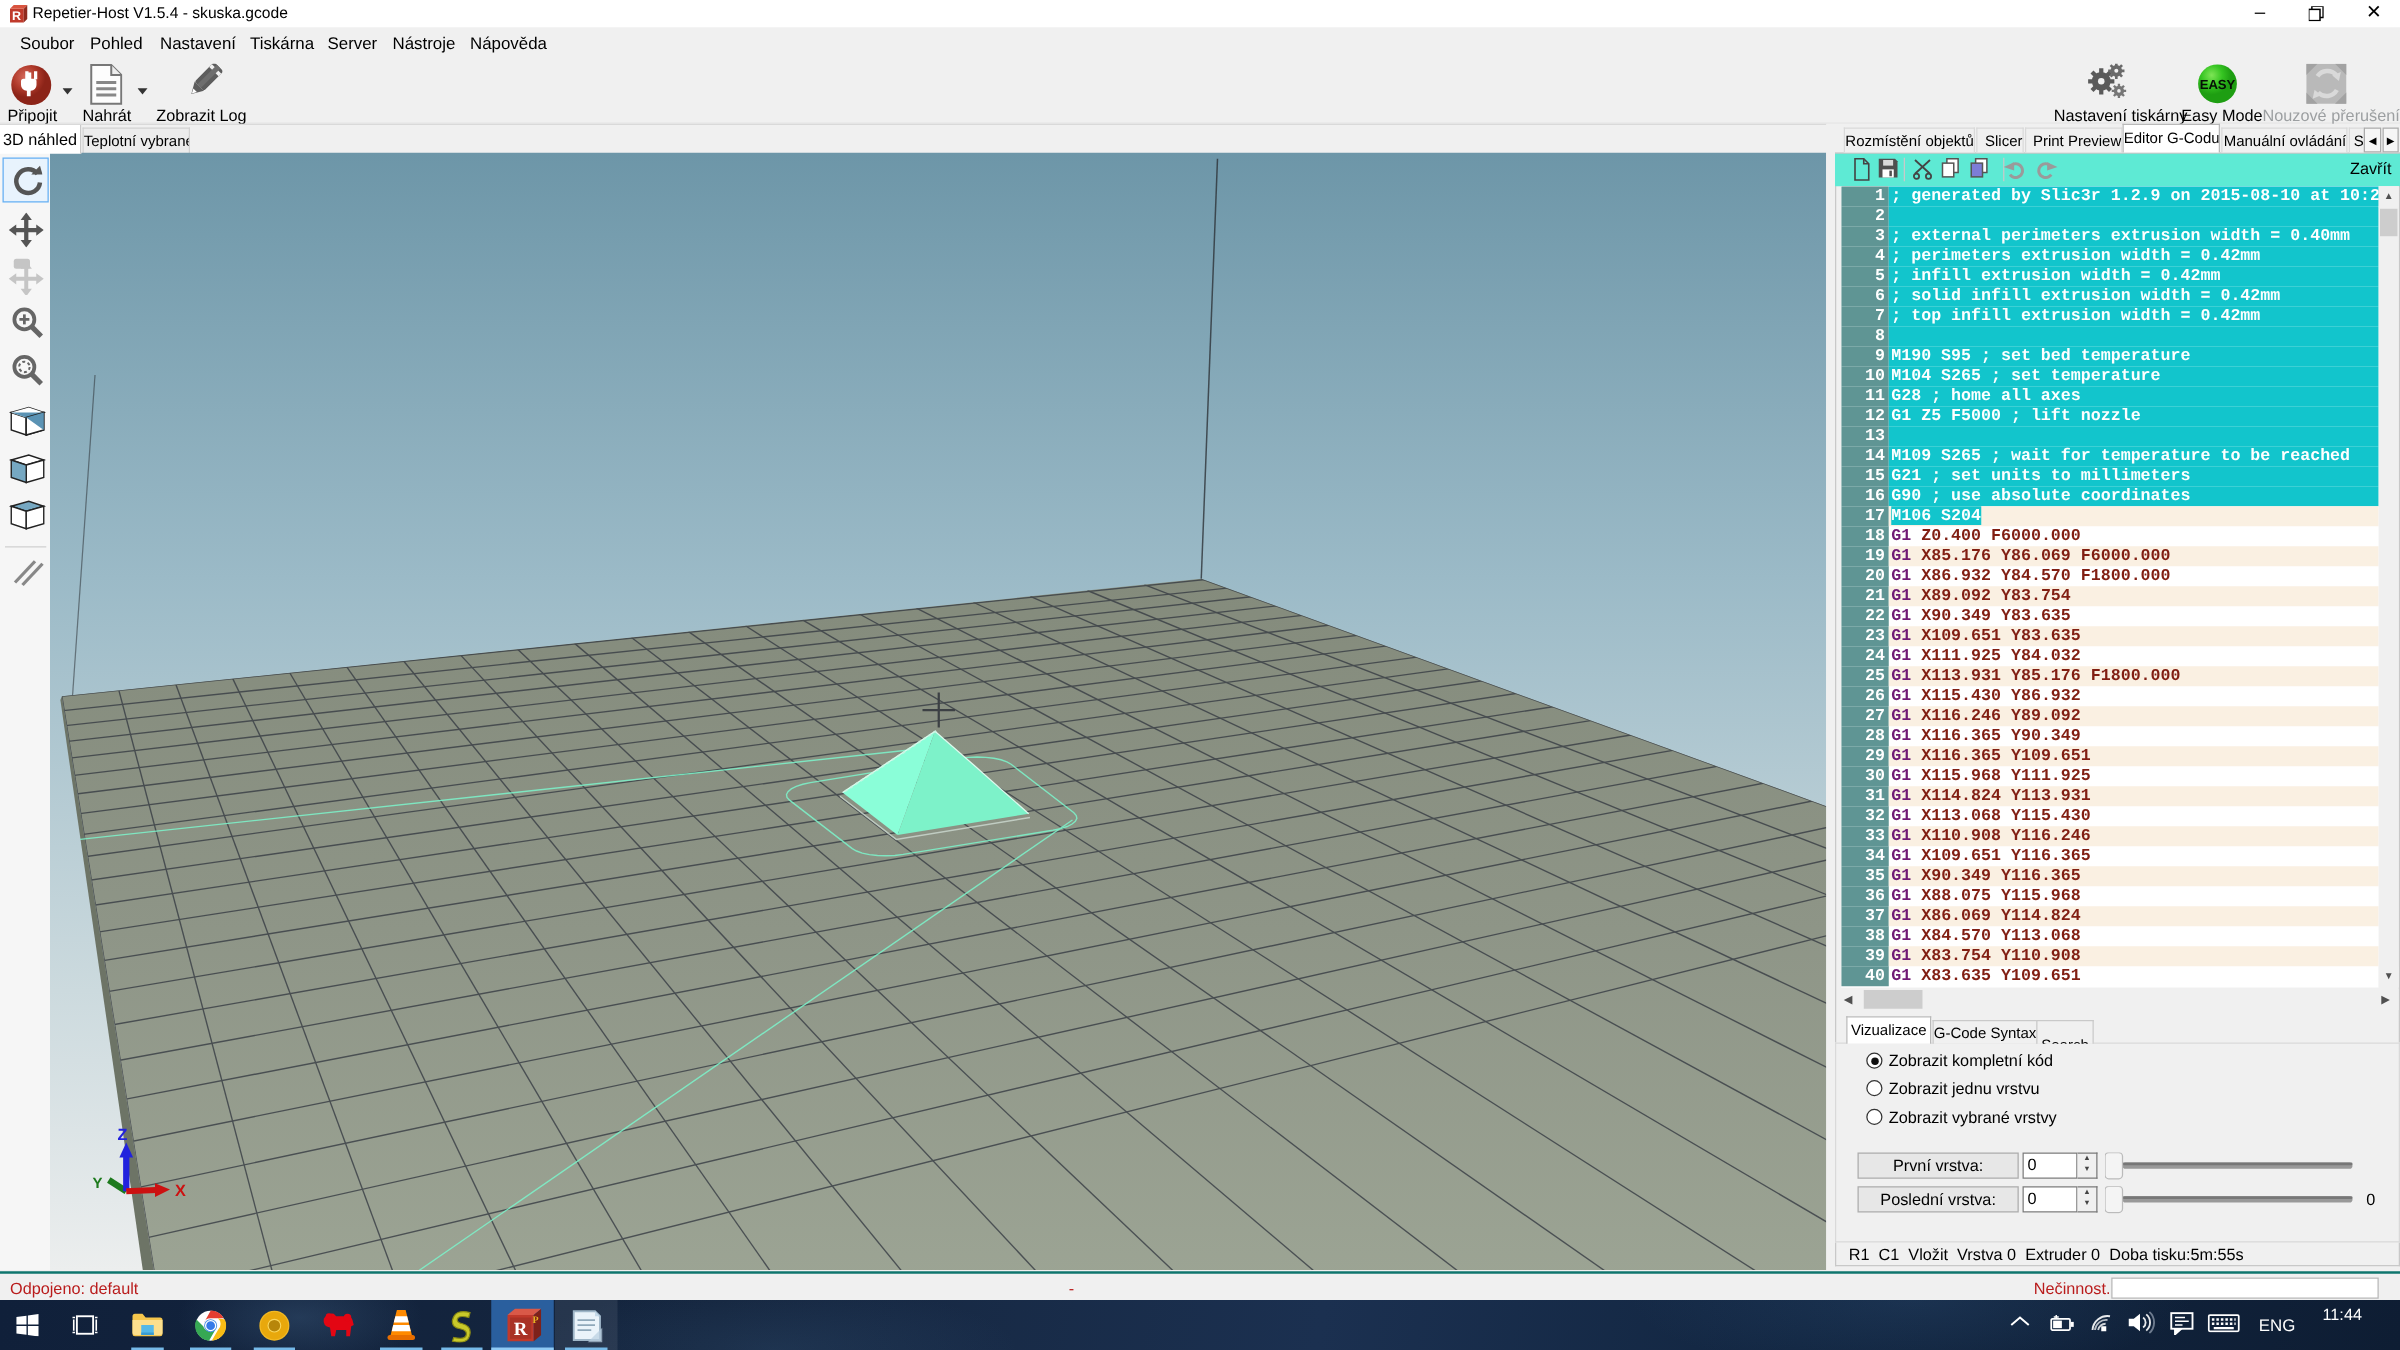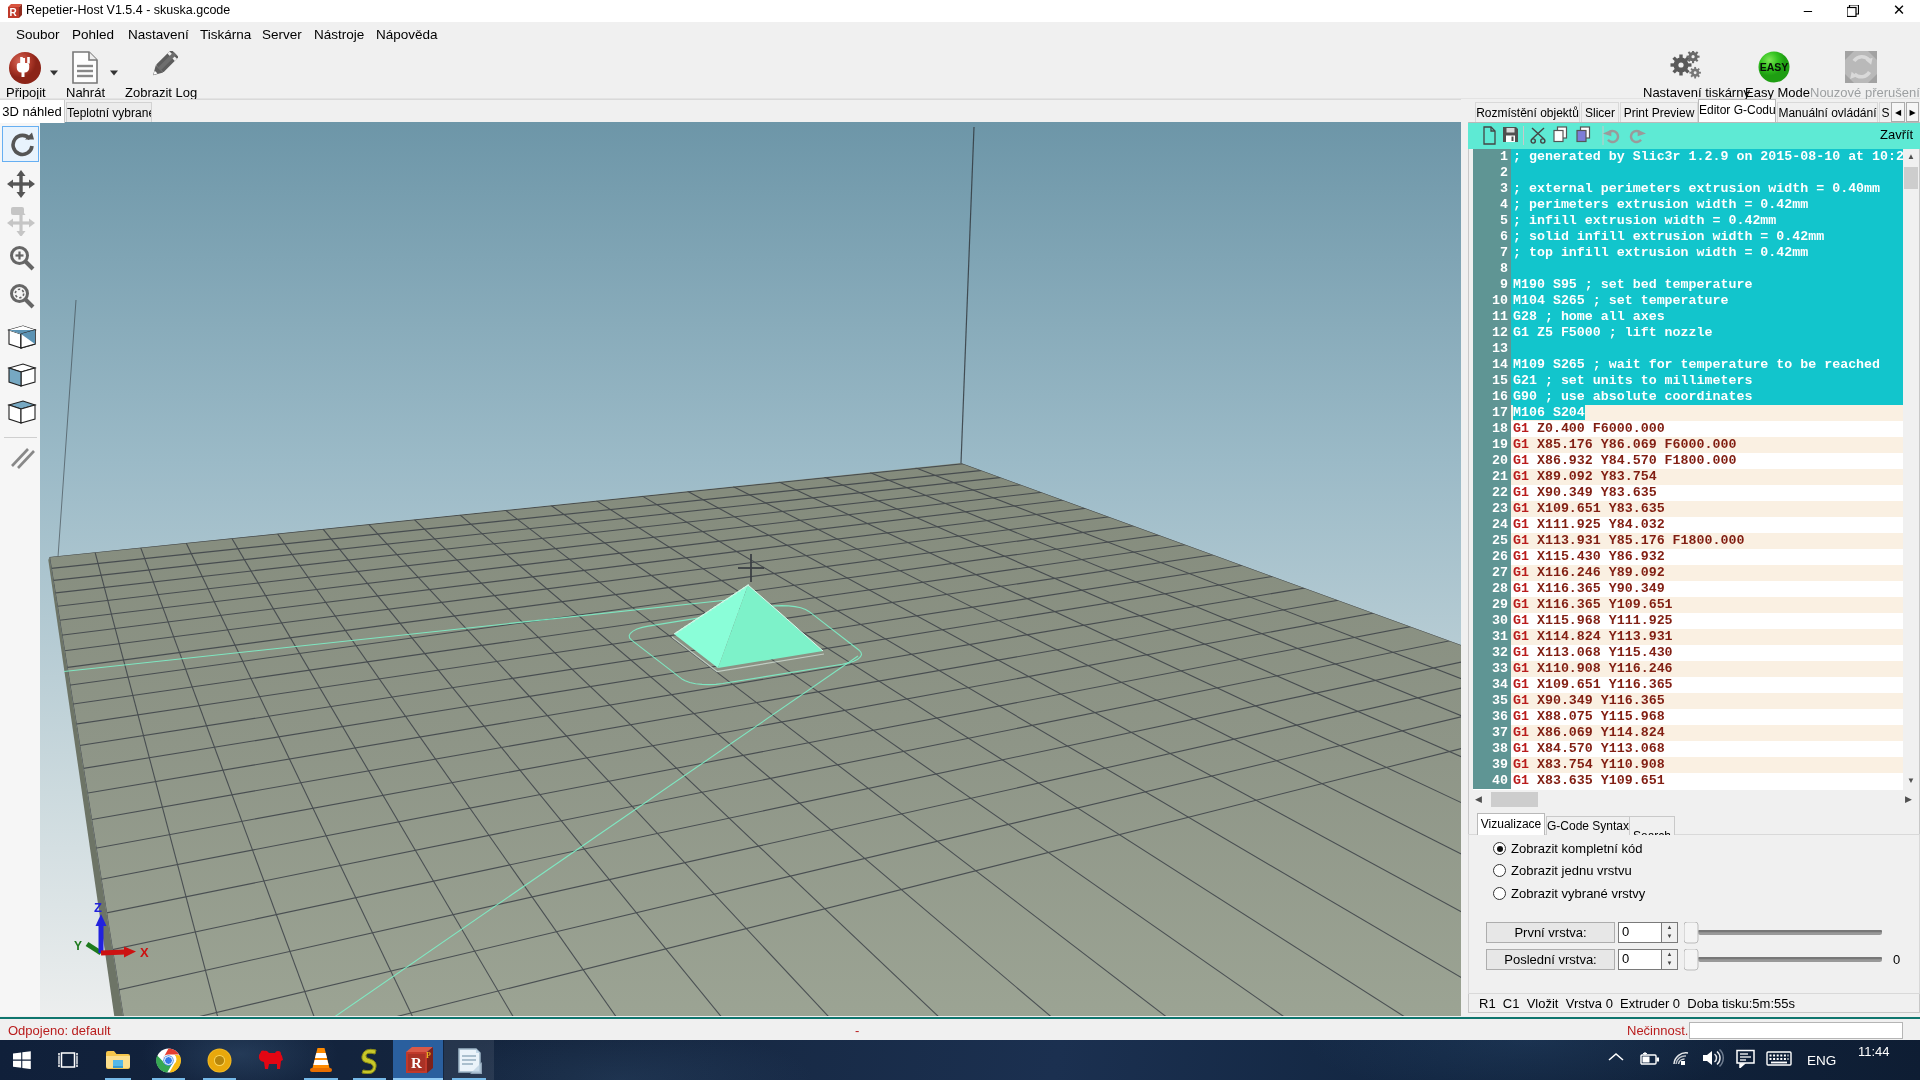--- a/index.html
+++ b/index.html
@@ -15,32 +15,32 @@
 #tbar{left:0;top:49px;width:1920px;height:50px;background:#f0f0f0;border-bottom:1px solid #e3e3e3}
 .tlabel{position:absolute;top:36px;font-size:13px;color:#000;white-space:nowrap}
 .tlabel.gray{color:#9c9fa1}
 
 #vtabs{left:0;top:99px;width:1461px;height:23px;background:#f0f0f0;border-top:1px solid #d9d9d9}
 .vtab{position:absolute;font-size:13px;color:#000;text-align:center;white-space:nowrap;overflow:hidden}
 
 #lstrip{left:0;top:122px;width:41px;height:894px;background:#f6f6f6}
 
 #rpanel{left:1461px;top:99px;width:459px;height:918px;background:#f0f0f0}
-.rtab{position:absolute;top:102px;height:20px;font-size:12px;color:#000;background:#f0f0f0;border:1px solid #d9d9d9;border-bottom:none;text-align:center;padding-top:3px;white-space:nowrap;overflow:hidden}
+.rtab{position:absolute;top:102px;height:20px;font-size:12px;color:#000;background:#f0f0f0;border:1px solid #d9d9d9;border-bottom:none;text-align:right;padding-top:3px;white-space:nowrap;overflow:hidden}
 .rtab.act{background:#fff;height:23px;top:99px;border:1px solid #b9b9b9;border-bottom:none;z-index:3}
 
 #edtool{left:1468px;top:123px;width:452px;height:26px;background:#5eead4}
 #edit{left:1473px;top:149px;width:430px;height:641px;background:#fff;font-family:"Liberation Mono",monospace;font-weight:bold;font-size:13.3px;line-height:16px;white-space:pre;overflow:hidden}
 .ln{height:16px;display:flex}
 .gut{display:inline-block;width:38px;background:#5f9594;color:#fff;text-align:right;padding-right:3px;flex:none}
 .cd{flex:1;padding-left:2px}
 .sel .cd{background:#12c5cc;color:#fff}
 .sel .gut{background:#5f9594}
 .odd .cd{background:#faf0e2}
-.g{color:#b91c1c}.p{color:#811e12}
+.g{color:#701a75}.p{color:#811e12}
 
 .ltab{position:absolute;font-size:12px;color:#000;background:#f0f0f0;border:1px solid #c9c9c9;border-bottom:none;text-align:center;white-space:nowrap;overflow:hidden}
 .radio{position:absolute;width:13px;height:13px;border-radius:50%;border:1px solid #333;background:#fff}
 .radio.on:after{content:"";position:absolute;left:2.5px;top:2.5px;width:6px;height:6px;border-radius:50%;background:#111}
 .rlbl{position:absolute;font-size:13px;color:#000}
 .wbtn2{position:absolute;background:#e7e7e7;border:1px solid #adadad;font-size:13px;text-align:center;color:#000}
 .numbox{position:absolute;background:#fff;border:1px solid #7a7a7a;font-size:13px;padding:1px 0 0 3px;color:#000}
 
 #sbar{left:0;top:1017px;width:1920px;height:38px;background:#f0f0f0;border-top:2px solid #0f766e;font-size:13px;color:#b91c1c}
 

